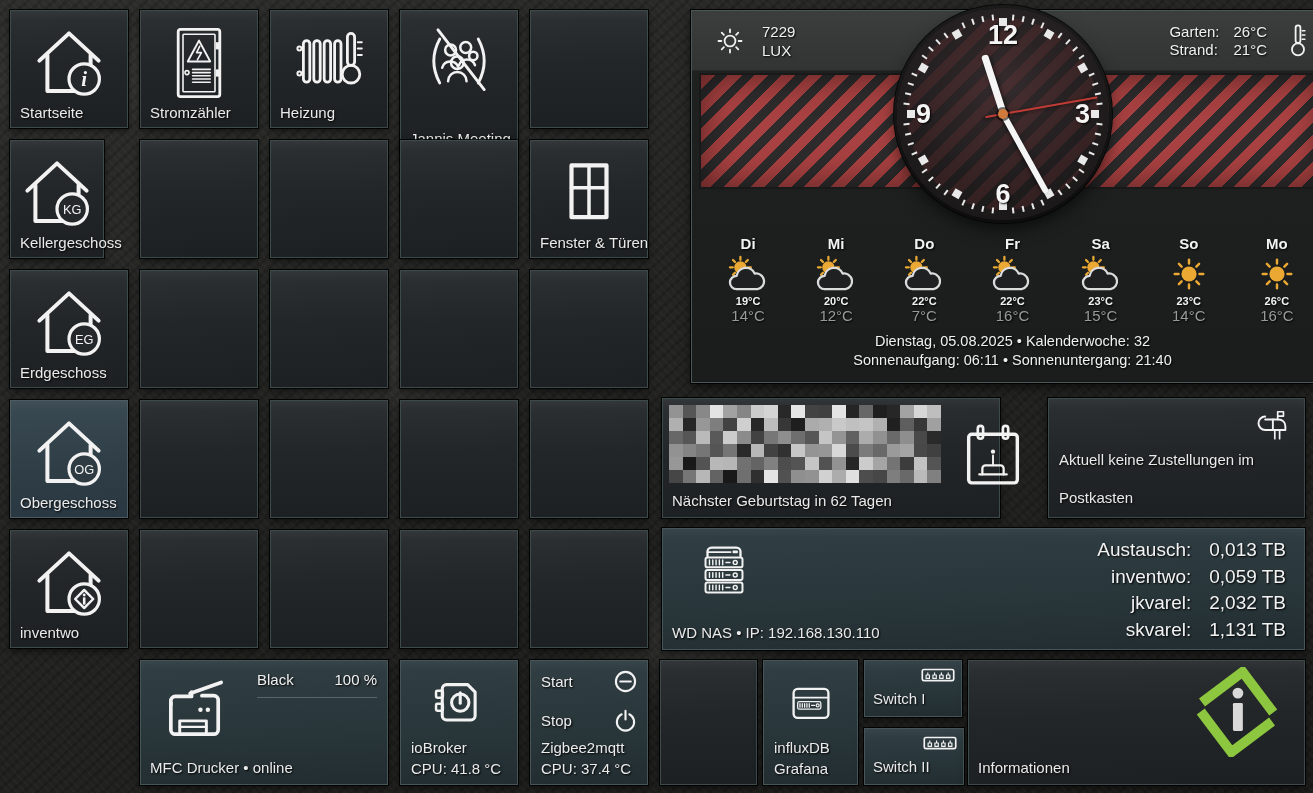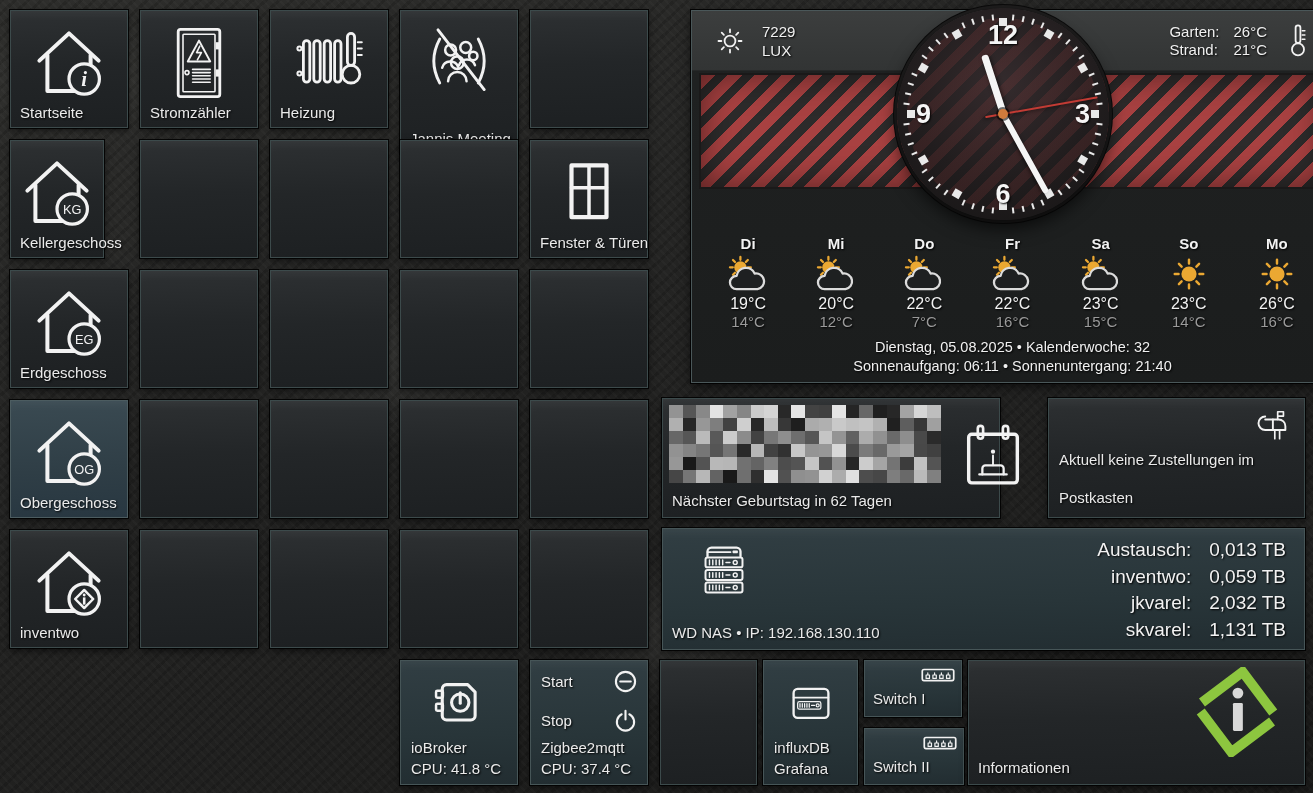--- a/index.html
+++ b/index.html
@@ -37,21 +37,21 @@
   .temps{display:grid;grid-template-columns:auto auto;column-gap:14px;row-gap:1px;
     font-size:15px;color:#f0f0f0;text-shadow:1px 1px 2px #000;}
   #stripes{position:absolute;left:7px;right:7px;top:62px;height:116px;
     background:repeating-linear-gradient(135deg,#a84141 0 10px,#2d2b2b 10px 19px);
     border:2px solid #1a1919;box-sizing:border-box;box-shadow:inset 0 0 34px rgba(0,0,0,.5);}
   #fcast{position:absolute;left:0;right:0;top:180px;bottom:0;}
   #fdays{display:flex;justify-content:space-around;padding:44px 12px 0;}
   .fday{width:86px;text-align:center;}
   .fday .d{font-size:15px;font-weight:700;color:#f2f2f2;text-shadow:1px 1px 2px #000;}
   .fday .ic{height:40px;display:flex;align-items:center;justify-content:center;margin:2px 0 1px;}
-  .fday .hi{font-size:16px;font-weight:400;color:#f2f2f2;text-shadow:1px 1px 2px #000;}
+  .fday .hi{font-size:11px;font-weight:700;color:#f2f2f2;text-shadow:1px 1px 2px #000;}
   .fday .lo{font-size:15px;color:#9a9a9a;text-shadow:1px 1px 2px #000;}
   .fdate{text-align:center;font-size:14.5px;color:#f0f0f0;text-shadow:1px 1px 2px #000;}
   #finfo{position:absolute;right:16px;top:44px;color:#8a8a8a;font-family:"Liberation Serif",serif;
     font-style:italic;font-size:16px;}
   
   #clock{position:absolute;left:205px;top:-3px;width:212px;height:212px;border-radius:50%;
     background:radial-gradient(circle at 50% 36%,#342b2d 0%,#211d1e 55%,#151414 100%);
     box-shadow:0 8px 18px rgba(0,0,0,.7),0 0 0 3px #1f1e1e,0 0 0 4px #0b0b0b;}
   #clock::before{content:"";position:absolute;inset:10px;border-radius:50%;
     background:repeating-linear-gradient(135deg,rgba(168,65,65,.17) 0 10px,transparent 10px 19px);}
@@ -207,20 +207,36 @@
       <rect x="67.4" y="68" width="3.2" height="9" fill="#f2f2f2"></rect>
     </svg>
     <div class="tlabel">inventwo</div>
   </div>
   <div class="tile" style="left:140px;top:530px;width:118px;height:118px"></div>
   <div class="tile" style="left:270px;top:530px;width:118px;height:118px"></div>
   <div class="tile" style="left:400px;top:530px;width:118px;height:118px"></div>
   <div class="tile" style="left:530px;top:530px;width:118px;height:118px"></div>
 
 
+  <div class="tile sys" style="left:140px;top:660px;width:248px;height:125px">
+    <svg style="position:absolute;left:18px;top:14px" width="74" height="74" viewBox="0 0 100 100">
+      <line class="ln" stroke-width="5" x1="42" y1="25" x2="84" y2="10"></line>
+      <path class="ln" stroke-width="5" d="M16 40 v-5 a6 6 0 0 1 6 -6 h22 v-6"></path>
+      <path class="ln" stroke-width="5" d="M16 38 v36 a6 6 0 0 0 6 6 h52 a6 6 0 0 0 6 -6 V34 a6 6 0 0 0 -6 -6 h-16"></path>
+      <circle cx="56" cy="47" r="3" fill="#f2f2f2"></circle>
+      <circle cx="66" cy="47" r="3" fill="#f2f2f2"></circle>
+      <path class="ln" stroke-width="4" d="M28 80 V62 h36 v18"></path>
+      <line class="ln" stroke-width="3" x1="28" y1="70" x2="64" y2="70"></line>
+    </svg>
+    <div class="tonerrow">
+      <span>Black</span>
+      <span>100 %</span>
+    </div>
+    <div class="tlabel" style="bottom:8px">MFC Drucker • online</div>
+  </div>
 
   <div class="tile sys" style="left:400px;top:660px;width:118px;height:125px">
     <svg class="cicon" style="top:10px" width="62" height="62" viewBox="0 0 100 100">
       <path class="ln" stroke-width="5" d="M30 22 h34 l12 12 v38 a7 7 0 0 1 -7 7 h-39 a7 7 0 0 1 -7 -7 v-43 a7 7 0 0 1 7 -7 Z"></path>
       <rect class="ln" stroke-width="4" x="13" y="32" width="11" height="11" rx="2"></rect>
       <rect class="ln" stroke-width="4" x="13" y="53" width="11" height="11" rx="2"></rect>
       <circle class="ln" stroke-width="5" cx="52" cy="51" r="14"></circle>
       <line class="ln" stroke-width="5" x1="52" y1="35" x2="52" y2="52"></line>
     </svg>
     <div class="line2" style="bottom:28px">ioBroker</div>

